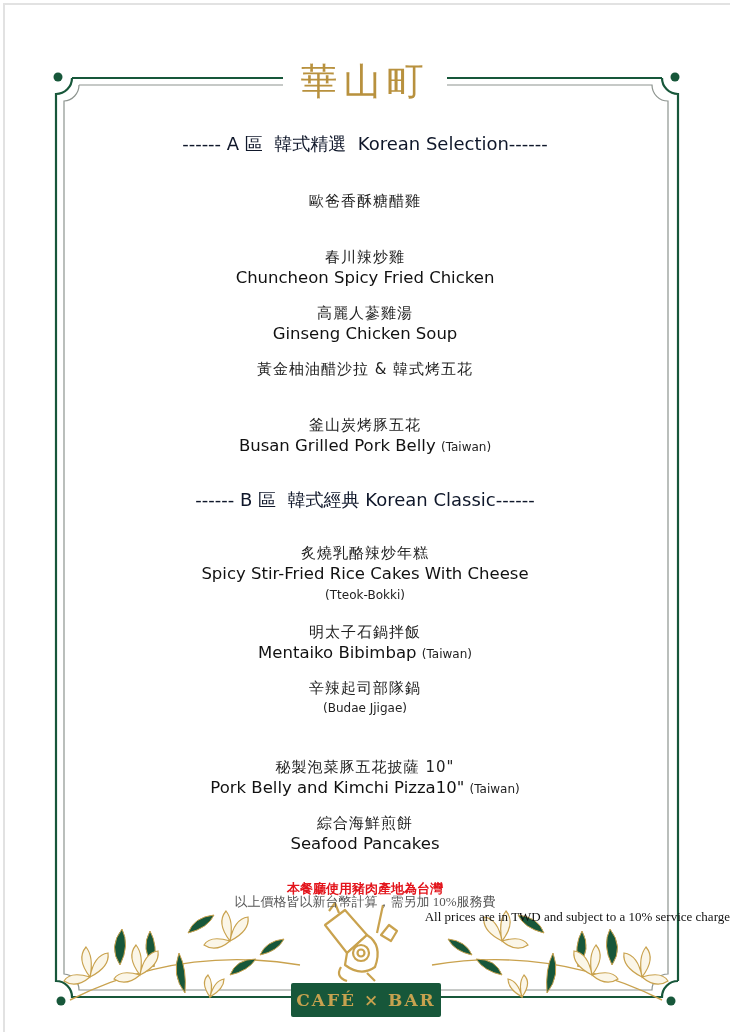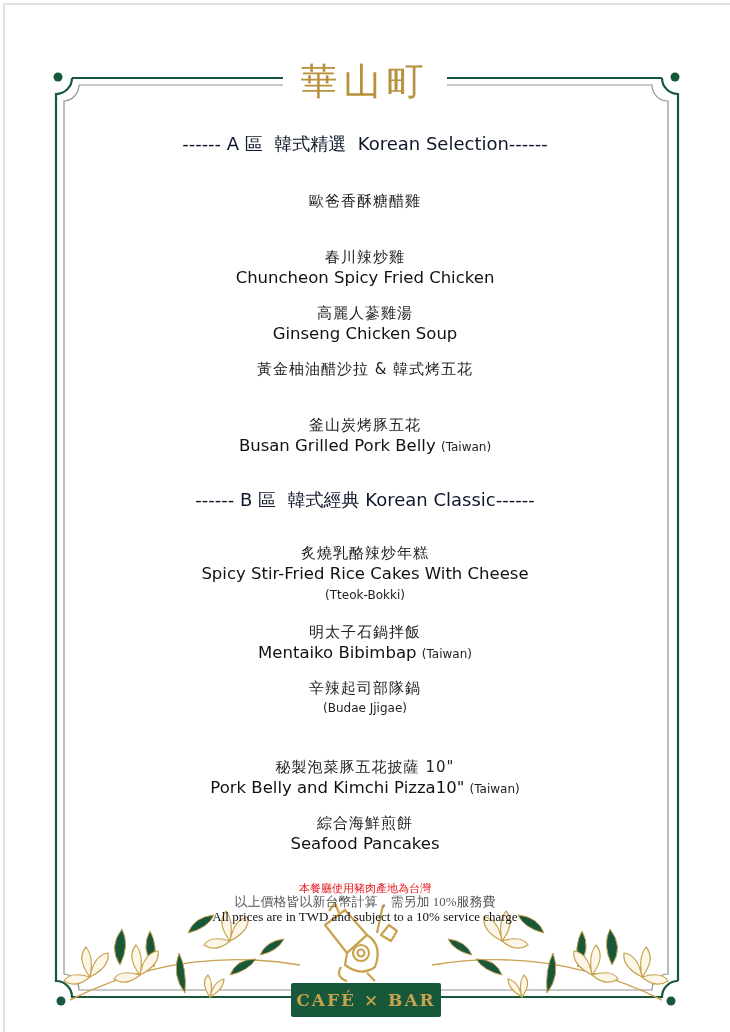--- a/index.html
+++ b/index.html
@@ -12,23 +12,23 @@
              font-family: "DejaVu Serif", serif; font-size: 37px; letter-spacing: 6px;
              color: #b8913e; line-height: 44px; }
     .section-title { position: absolute; left: 0; width: 730px; text-align: center;
                      font-size: 18px; line-height: 22px; color: #0f172a; white-space: pre; }
     .item { position: absolute; left: 0; width: 730px; text-align: center; }
     .zh { font-size: 15px; line-height: 20px; color: #222; letter-spacing: 1px; }
     .en { font-size: 16.5px; line-height: 22px; color: #111; }
     .note { font-size: 12px; color: #222; }
     .sub { font-size: 12px; line-height: 16px; color: #222; margin-top: 2px; }
     .footer { position: absolute; left: 0; width: 730px; text-align: center; z-index: 3; }
-    .footer .red { font-size: 11px; color: #e3141b; font-weight: normal; line-height: 13px; }
+    .footer .red { font-size: 13px; color: #e3141b; font-weight: bold; line-height: 13px; }
     .footer .gray { font-family: "Liberation Serif", serif; font-size: 13px; color: #555; line-height: 14px; }
-    .footer .black { font-family: "Liberation Serif", serif; font-size: 13px; color: #111; line-height: 15px; }
+    .footer .black { font-family: "Liberation Serif", serif; font-size: 13px; color: #111; line-height: 15px; text-align: right; }
     .floral { position: absolute; left: 60px; top: 905px; width: 612px; height: 100px; z-index: 1; }
     .badge { position: absolute; left: 291px; top: 983px; width: 150px; height: 34px;
              background: #17573a; border-radius: 2px; z-index: 4;
              display: flex; align-items: center; justify-content: center; }
     .badge span { font-family: "DejaVu Serif", serif; font-weight: bold; font-size: 17px;
                   color: #c7a24f; letter-spacing: 2px; }
   </style>
 </head>
 <body>
 

